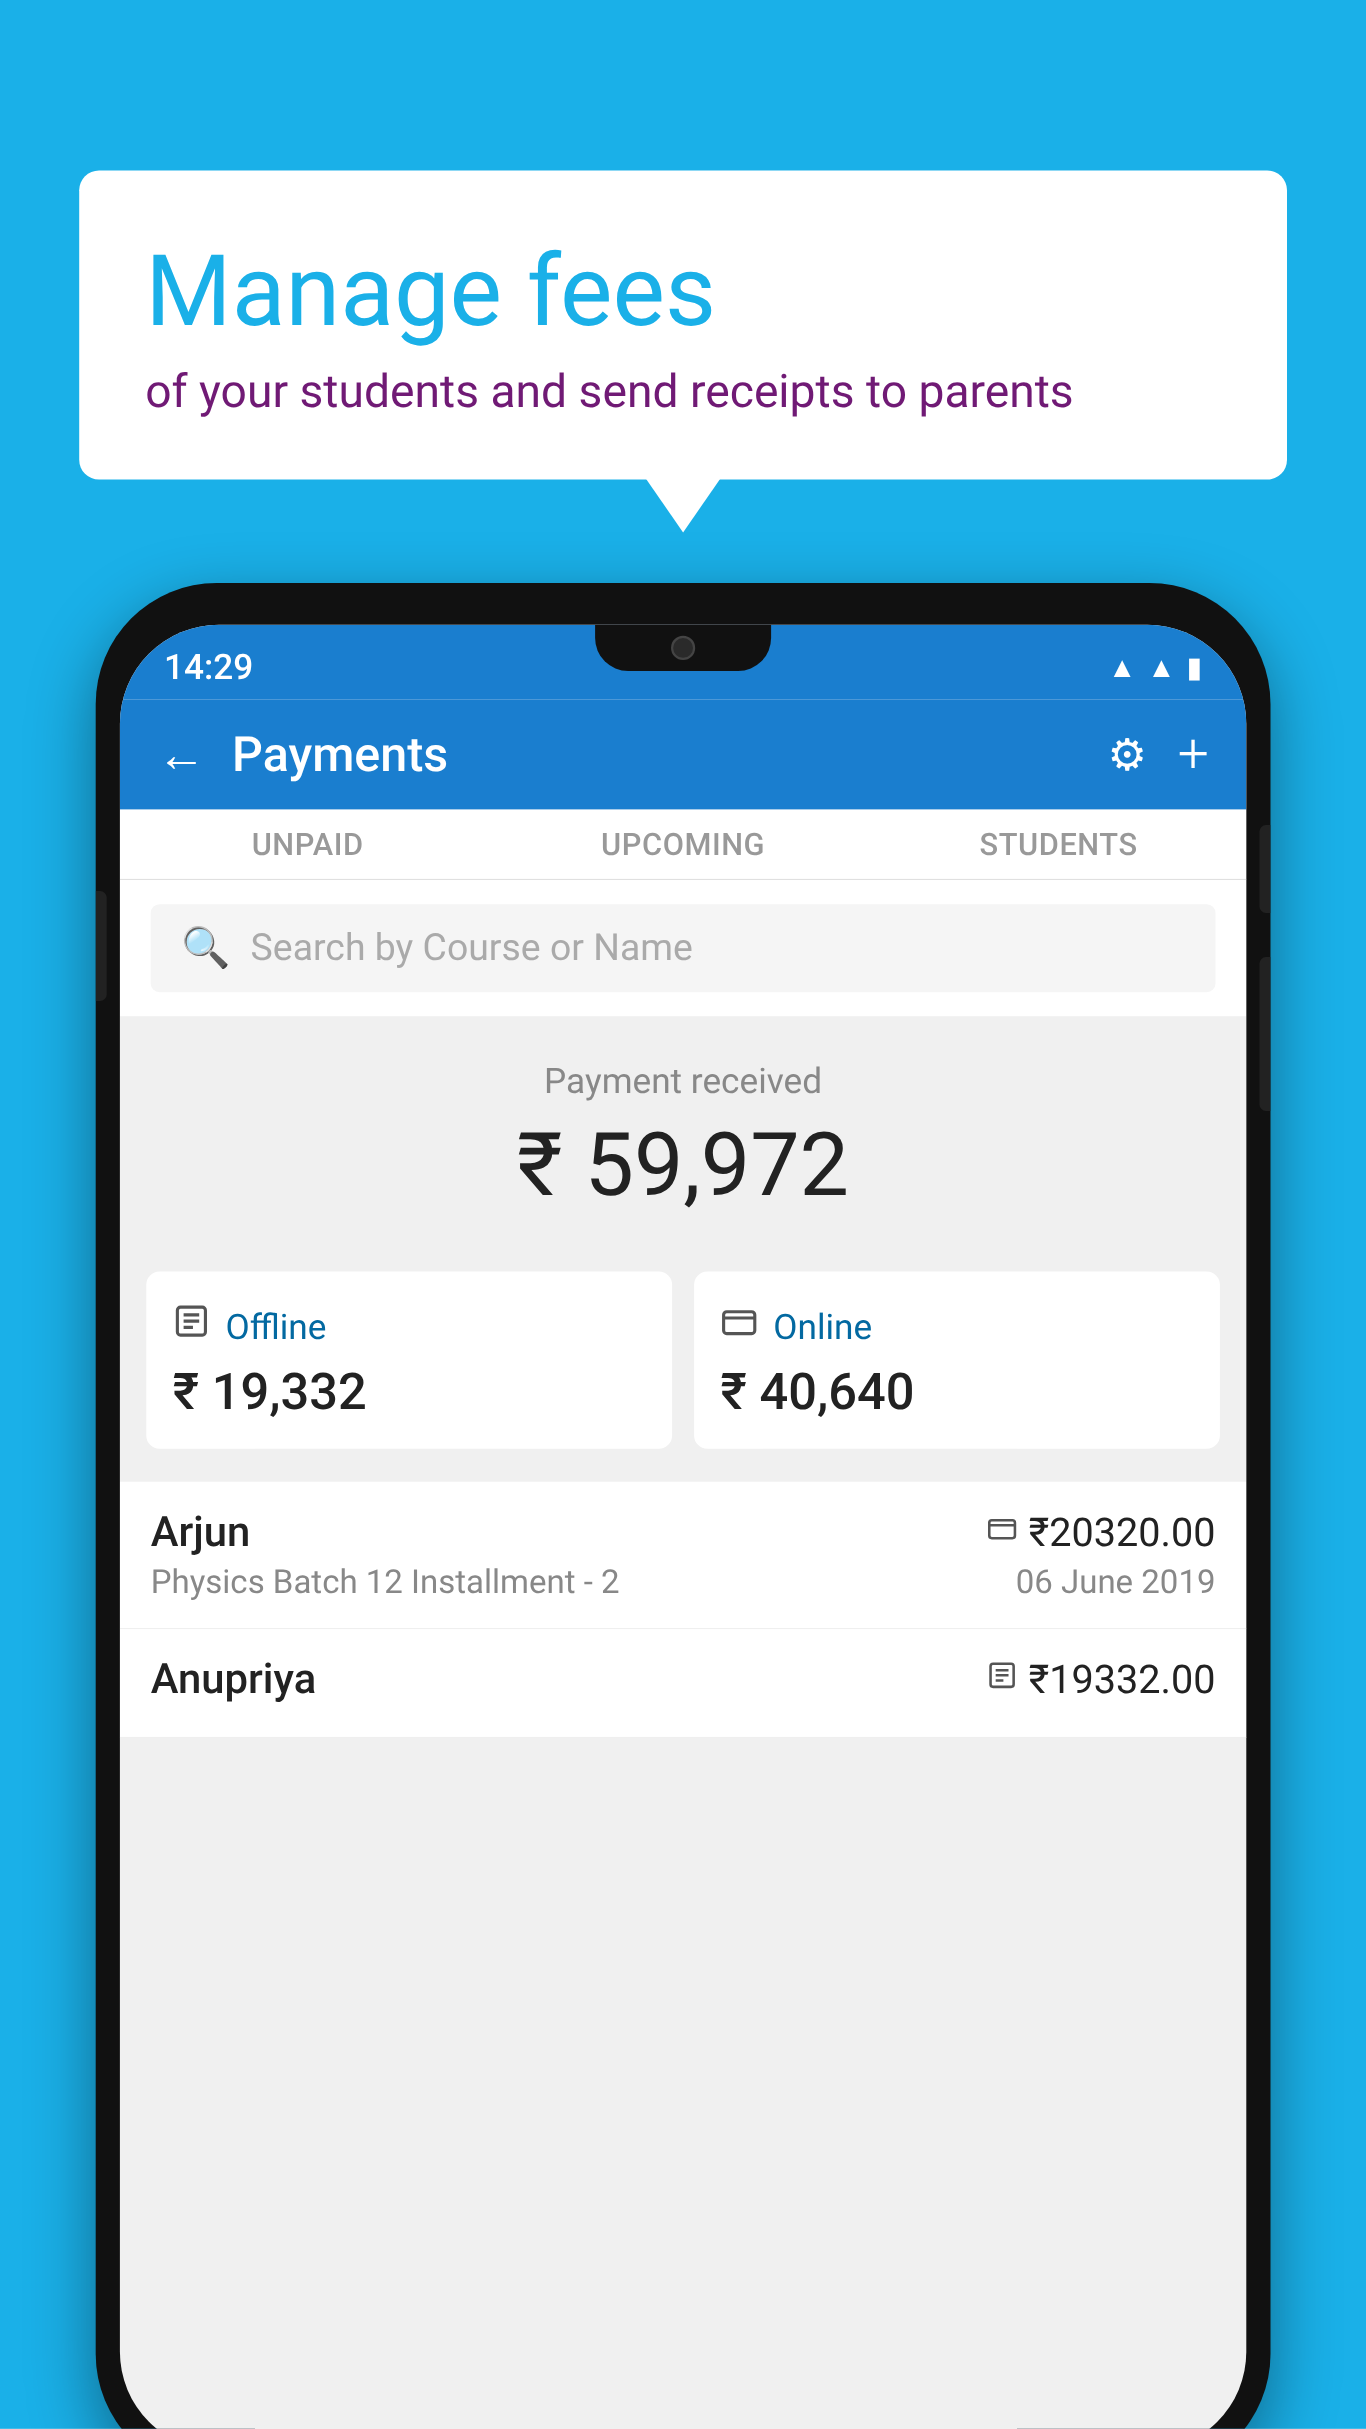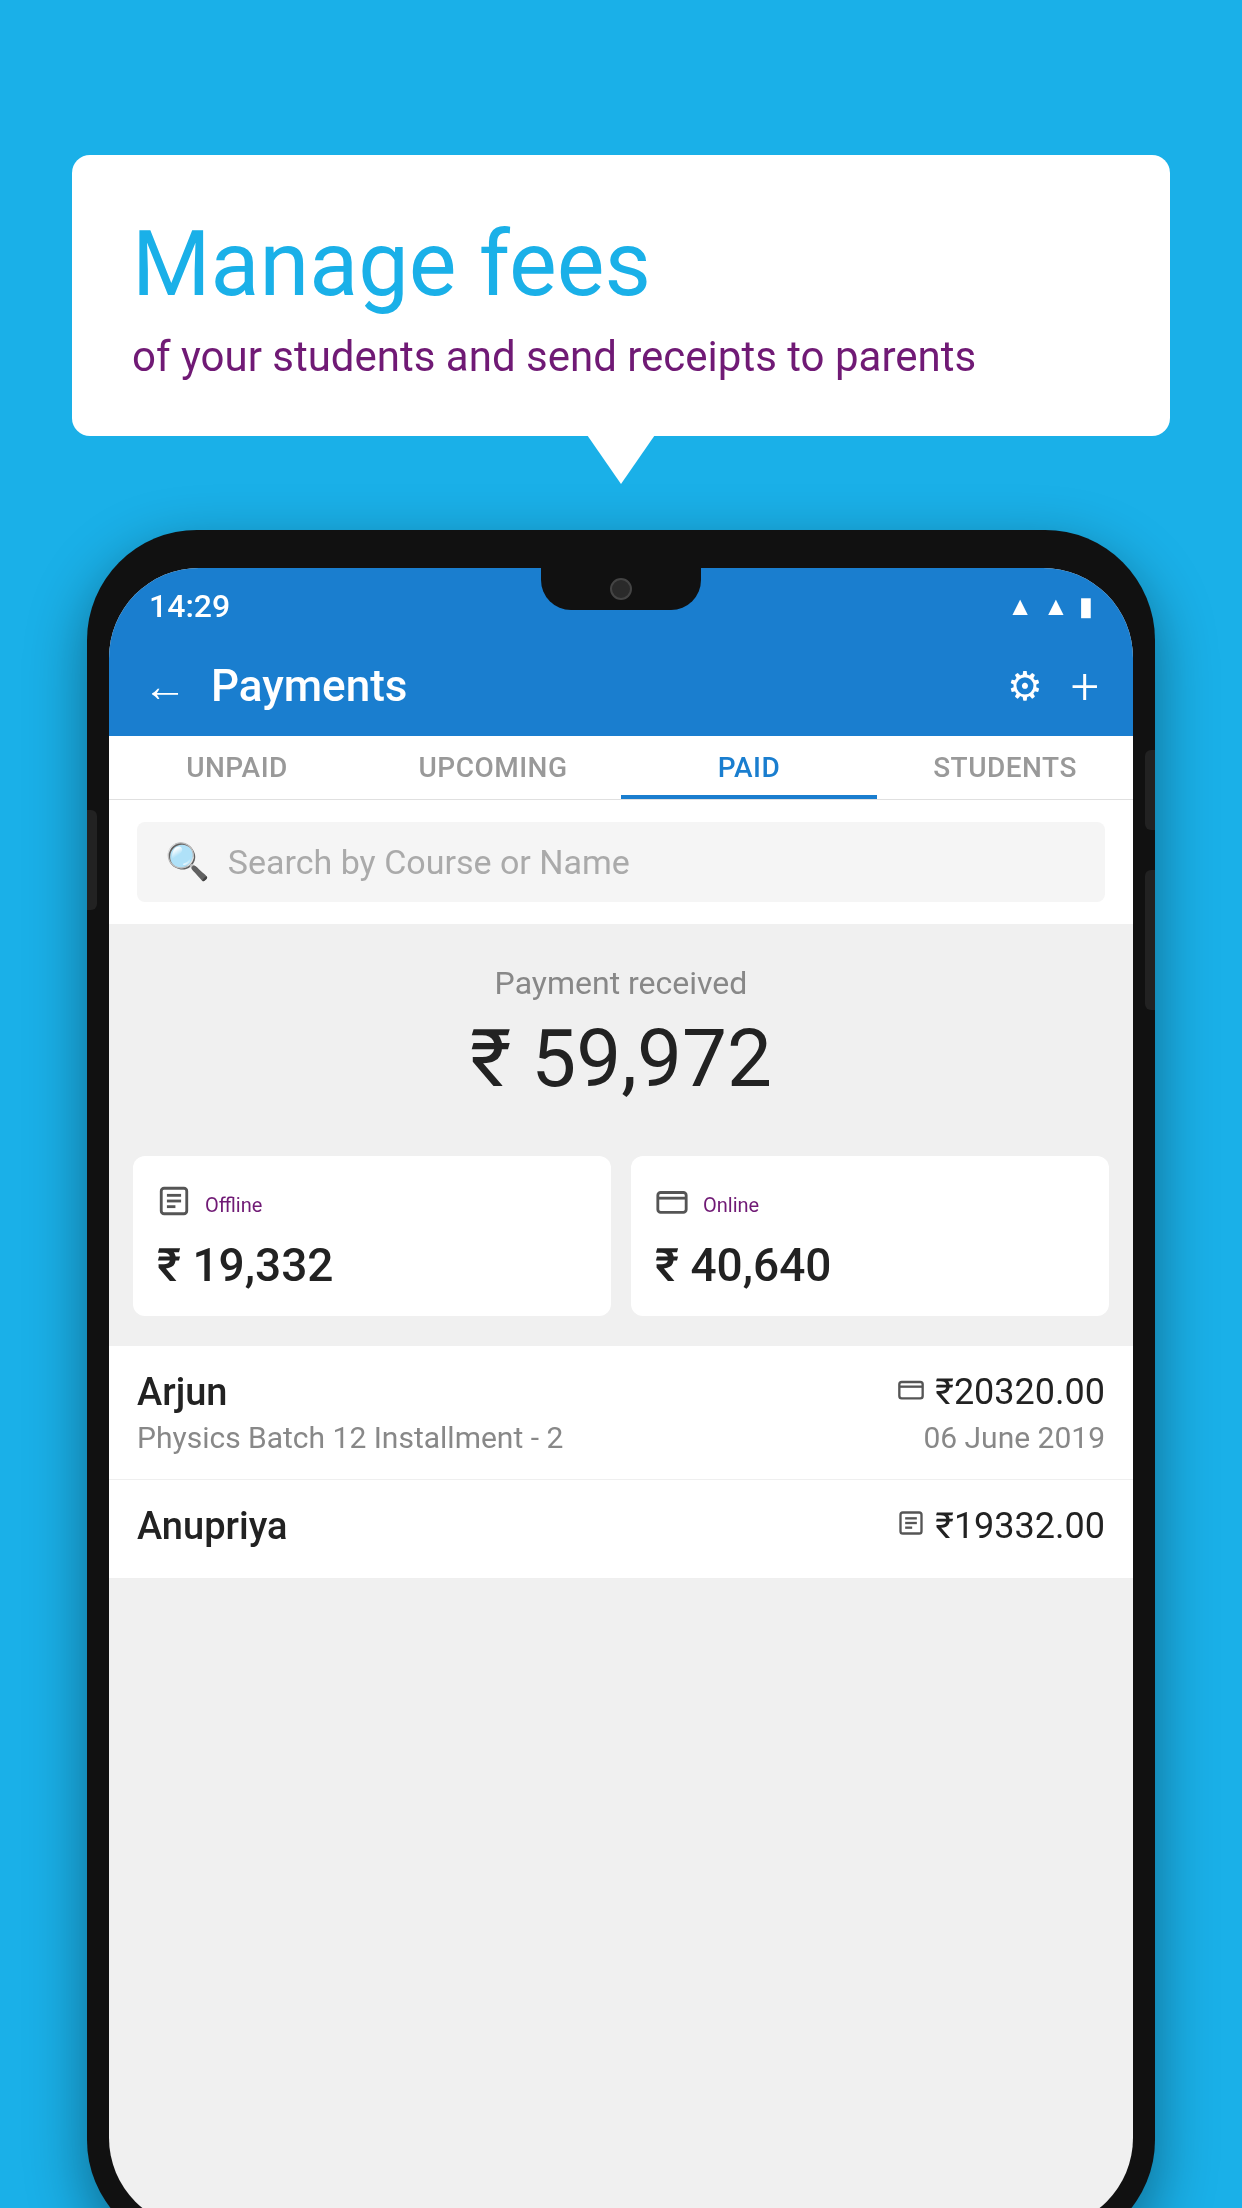--- a/index.html
+++ b/index.html
@@ -257,22 +257,22 @@
       display: flex;
       align-items: center;
       gap: 14px;
       margin-bottom: 12px;
     }
     .payment-card-icon {
       font-size: 34px;
       color: #555;
     }
     .payment-card-label {
-      font-size: 20px;
-      color: #701a75;
+      font-size: 32px;
+      color: #0369a1;
     }
     .payment-card-amount {
       font-size: 46px;
       font-weight: 500;
       color: #222;
     }
 
     
     .transactions-header {
       display: flex;
@@ -418,21 +418,20 @@
       <span class="app-bar-title">Payments</span>
       <div class="app-bar-icons">
         <span class="app-bar-icon">⚙</span>
         <span class="app-bar-plus">+</span>
       </div>
     </div>
 
     <div class="tabs">
       <div class="tab">UNPAID</div>
       <div class="tab">UPCOMING</div>
-      <div class="tab active">PAID</div>
       <div class="tab">STUDENTS</div>
     </div>
 
     <div class="search-container">
       <div class="search-bar">
         <span class="search-icon">🔍</span>
         <span class="search-placeholder">Search by Course or Name</span>
       </div>
     </div>
 

